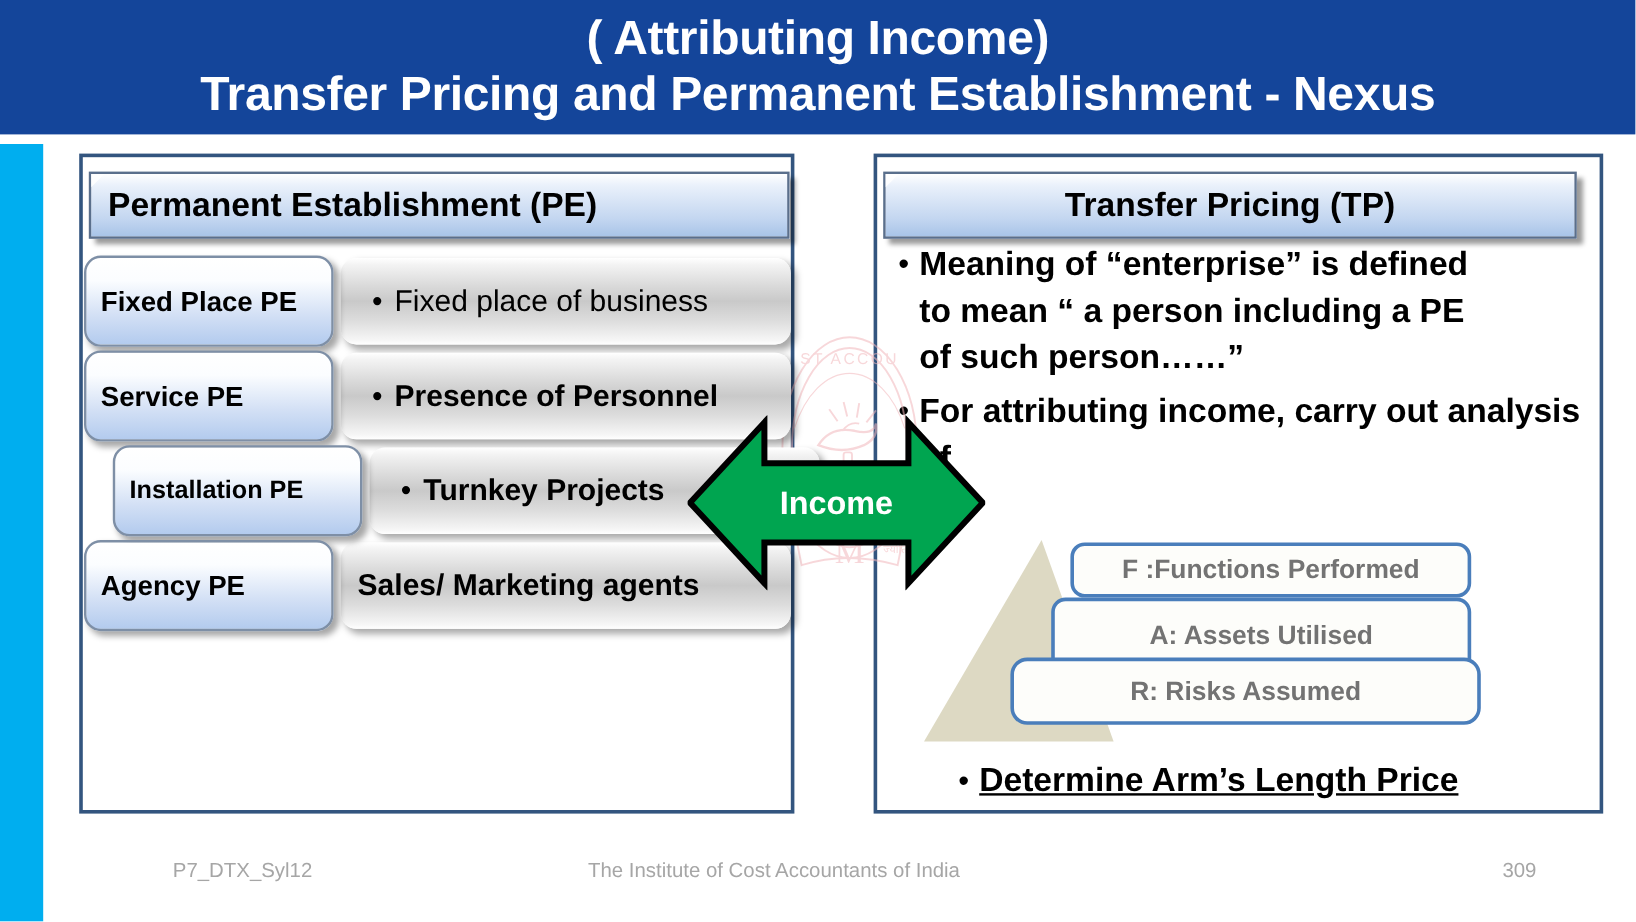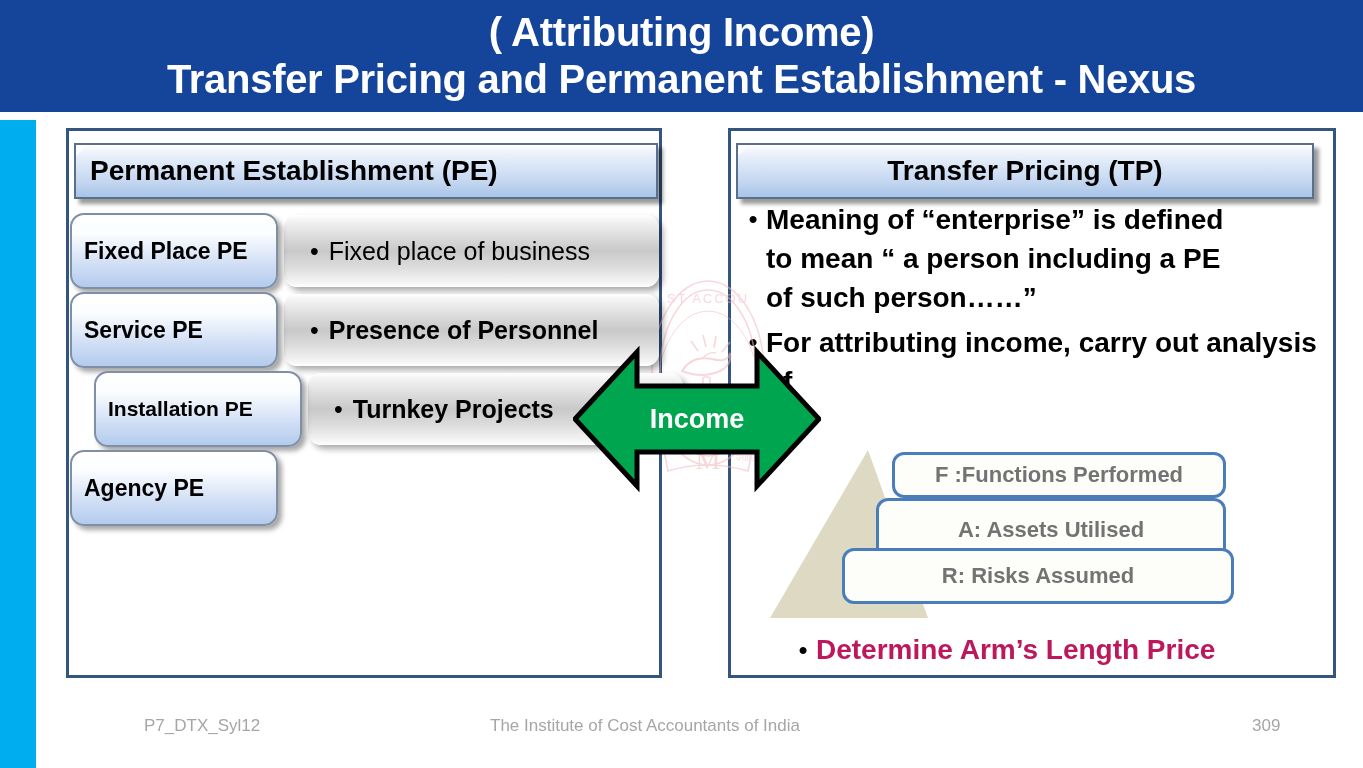--- a/index.html
+++ b/index.html
@@ -268,21 +268,21 @@
     align-items: center;
     justify-content: center;
     font-size: 22px;
     font-weight: bold;
     color: #737373;
     white-space: nowrap;
     z-index: 3;
   }
   #far-box-0 { left: 122px; top: 2px;  width: 334px; height: 46px; }
   #far-box-1 { left: 106px; top: 48px; width: 350px; height: 64px; }
-  #far-box-2 { left: 72px;  top: 98px; width: 392px; height: 56px; }
+  #far-box-2 { left: 72px;  top: 98px; width: 392px; height: 56px; border-radius: 14px; }
 
   
   #tp-final {
     position: absolute;
     left: 790px;
     top: 630px;
     width: 540px;
     display: flex;
     align-items: flex-start;
   }
@@ -290,22 +290,23 @@
     font-size: 26px;
     line-height: 40px;
     width: 26px;
     flex: 0 0 26px;
     text-align: center;
   }
   #tp-final .txt {
     font-size: 28px;
     font-weight: bold;
     line-height: 40px;
-    color: #be185d;
-    white-space: nowrap;
+    color: #000000;
+    white-space: nowrap;
+    text-decoration: underline;
   }
 
   
   #footer {
     position: absolute;
     left: 0;
     top: 716px;
     width: 1363px;
     height: 34px;
     color: #A6A6A6;
@@ -383,20 +384,23 @@
     <div class="pe-desc">
       <span class="bullet-dot">•</span>
       <span class="pe-desc-text">Turnkey Projects</span>
     </div>
   </div>
 
   <div class="pe-row r3">
     <div class="pe-label">
       <span class="pe-label-text">Agency PE</span>
     </div>
+    <div class="pe-desc nobullet">
+      <span class="pe-desc-text">Sales/ Marketing agents</span>
+    </div>
   </div>
 
 </div>
 
 <div id="nexus-arrow">
   <svg width="248" height="146" viewBox="0 0 248 146" xmlns="http://www.w3.org/2000/svg">
     <polygon points="2,73 64,6 64,40 184,40 184,6 246,73 184,140 184,106 64,106 64,140" fill="#00A550" stroke="#000000" stroke-width="5" stroke-linejoin="miter"></polygon>
   </svg>
 </div>
 <div id="nexus-label">Income</div>

